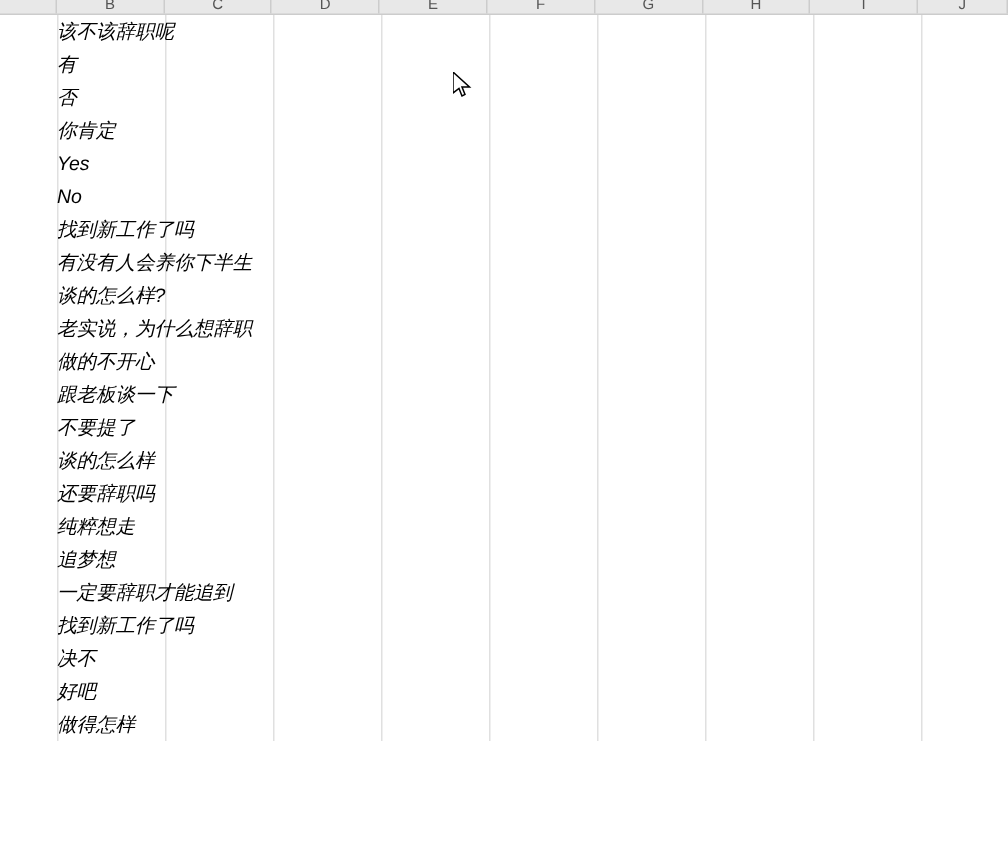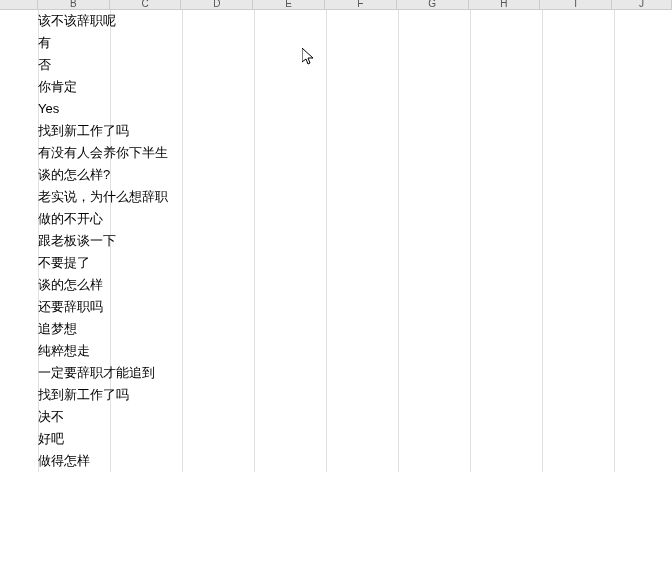--- a/index.html
+++ b/index.html
@@ -27,20 +27,21 @@
       line-height: 8px;
       overflow: hidden;
     }
     .grid {
       position: relative;
     }
     .row {
       height: 22px;
       line-height: 22px;
       position: relative;
+      font-style: italic;
     }
     .cell-text {
       position: absolute;
       left: 38px;
       white-space: nowrap;
       color: #000;
       font-size: 13px;
     }
     .gridlines {
       position: absolute;
@@ -102,20 +103,23 @@
       <div class="row">
         <div class="cell-text">否</div>
       </div>
       <div class="row">
         <div class="cell-text">你肯定</div>
       </div>
       <div class="row">
         <div class="cell-text">Yes</div>
       </div>
       <div class="row">
+        <div class="cell-text">No</div>
+      </div>
+      <div class="row">
         <div class="cell-text">找到新工作了吗</div>
       </div>
       <div class="row">
         <div class="cell-text">有没有人会养你下半生</div>
       </div>
       <div class="row">
         <div class="cell-text">谈的怎么样?</div>
       </div>
       <div class="row">
         <div class="cell-text">老实说，为什么想辞职</div>
@@ -129,24 +133,24 @@
       <div class="row">
         <div class="cell-text">不要提了</div>
       </div>
       <div class="row">
         <div class="cell-text">谈的怎么样</div>
       </div>
       <div class="row">
         <div class="cell-text">还要辞职吗</div>
       </div>
       <div class="row">
-        <div class="cell-text">追梦想</div>
+        <div class="cell-text">纯粹想走</div>
       </div>
       <div class="row">
-        <div class="cell-text">纯粹想走</div>
+        <div class="cell-text">追梦想</div>
       </div>
       <div class="row">
         <div class="cell-text">一定要辞职才能追到</div>
       </div>
       <div class="row">
         <div class="cell-text">找到新工作了吗</div>
       </div>
       <div class="row">
         <div class="cell-text">决不</div>
       </div>

